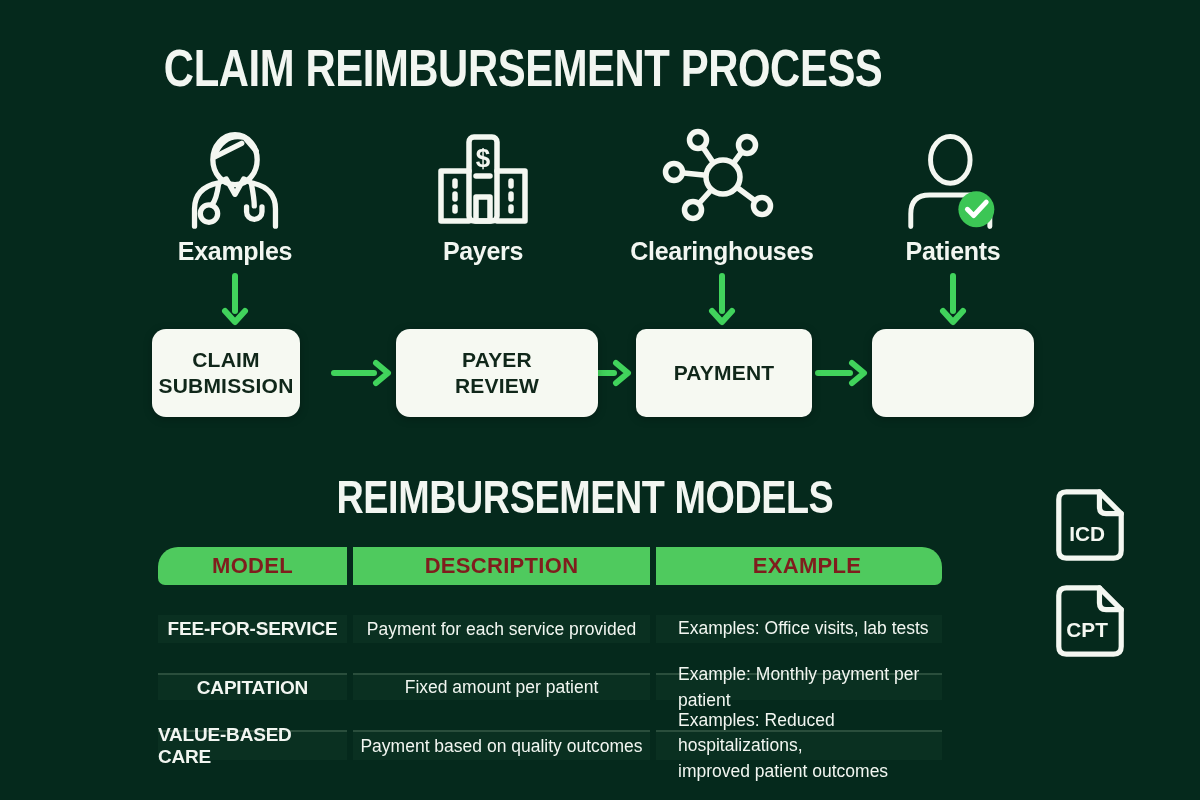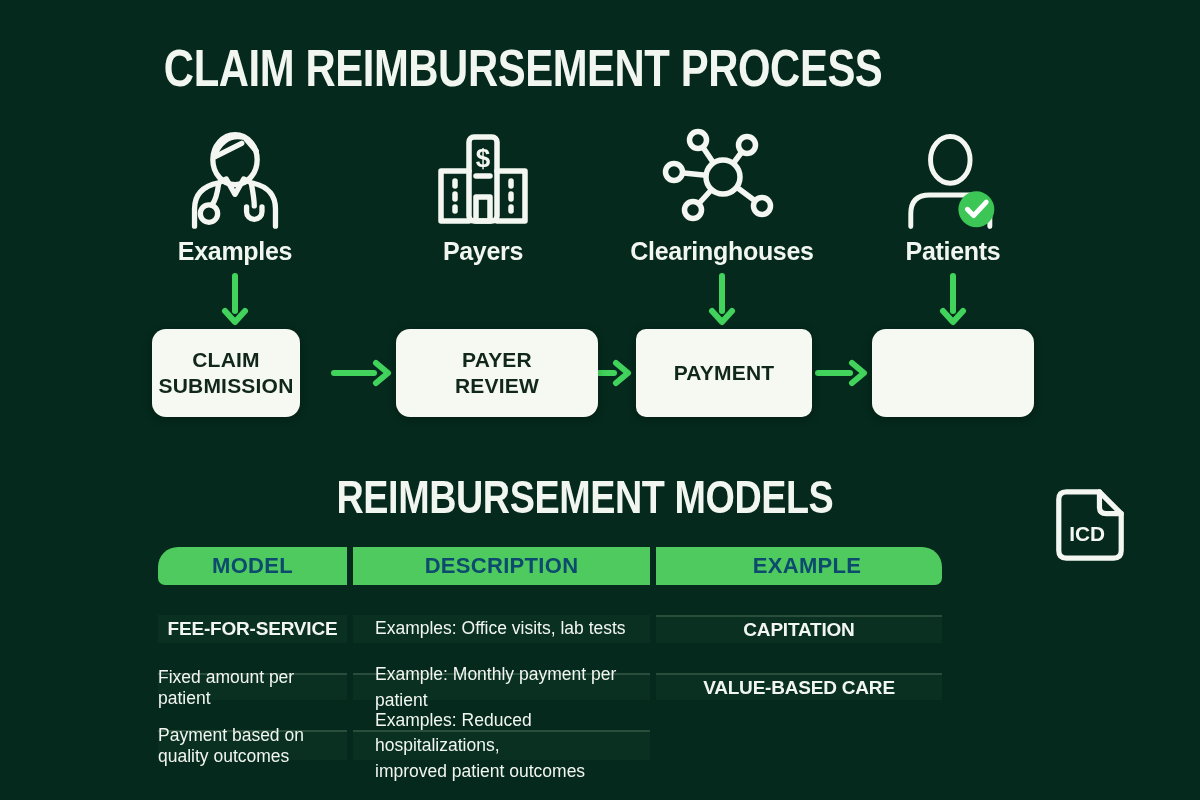--- a/index.html
+++ b/index.html
@@ -52,21 +52,21 @@
   
   .models-table{
     position:absolute;left:158px;top:547px;width:784px;
     display:grid;
     grid-template-columns:189px 297px 286px;
     grid-template-rows:38px 58px 57px 60px;
     column-gap:6px;
   }
   .hcell{
     background:var(--header_green,#4fca5e);
-    color:#0c4a6e;font-weight:700;font-size:22px;letter-spacing:0.3px;
+    color:#7f1d1d;font-weight:700;font-size:22px;letter-spacing:0.3px;
     display:flex;align-items:center;justify-content:center;
   }
   .hcell.first{border-radius:20px 0 0 7px;}
   .hcell.last{border-radius:0 20px 7px 0;padding-left:16px;}
   .bcell{
     background:var(--panel,#0a3021);
     color:var(--text_light,#f2f6f1);
     display:flex;align-items:center;justify-content:center;
     font-size:17.5px;
     margin-top:30px;
@@ -196,33 +196,41 @@
   <div class="title-wrap2">
     <span class="big-title">REIMBURSEMENT MODELS</span>
   </div>
 
   <div class="models-table">
     <div class="hcell first">MODEL</div>
     <div class="hcell">DESCRIPTION</div>
     <div class="hcell last">EXAMPLE</div>
 
     <div class="bcell model">FEE-FOR-SERVICE</div>
+    <div class="bcell">Payment for each service provided</div>
     <div class="bcell example">Examples: Office visits, lab tests</div>
 
     <div class="bcell model sep">CAPITATION</div>
     <div class="bcell sep">Fixed amount per patient</div>
     <div class="bcell example sep">Example: Monthly payment per patient</div>
 
     <div class="bcell model sep">VALUE-BASED CARE</div>
     <div class="bcell sep">Payment based on quality outcomes</div>
     <div class="bcell example sep">Examples: Reduced hospitalizations,
 improved patient outcomes</div>
   </div>
 
   <div class="doc-badge" style="top:487px">
     <svg width="70" height="76" viewBox="0 0 74 78">
       <path class="icon-stroke" stroke-width="5" d="M47 4 H12 Q4 4 4 12 V66 Q4 74 12 74 H62 Q70 74 70 66 V27 L47 4 Z"></path>
       <path class="icon-stroke" stroke-width="5" d="M47 4 V20 Q47 27 54 27 H70"></path>
       <text x="34" y="56">ICD</text>
     </svg>
   </div>
+  <div class="doc-badge" style="top:583px">
+    <svg width="70" height="76" viewBox="0 0 74 78">
+      <path class="icon-stroke" stroke-width="5" d="M47 4 H12 Q4 4 4 12 V66 Q4 74 12 74 H62 Q70 74 70 66 V27 L47 4 Z"></path>
+      <path class="icon-stroke" stroke-width="5" d="M47 4 V20 Q47 27 54 27 H70"></path>
+      <text x="34" y="56">CPT</text>
+    </svg>
+  </div>
 
 </div>
 
 </body></html>

